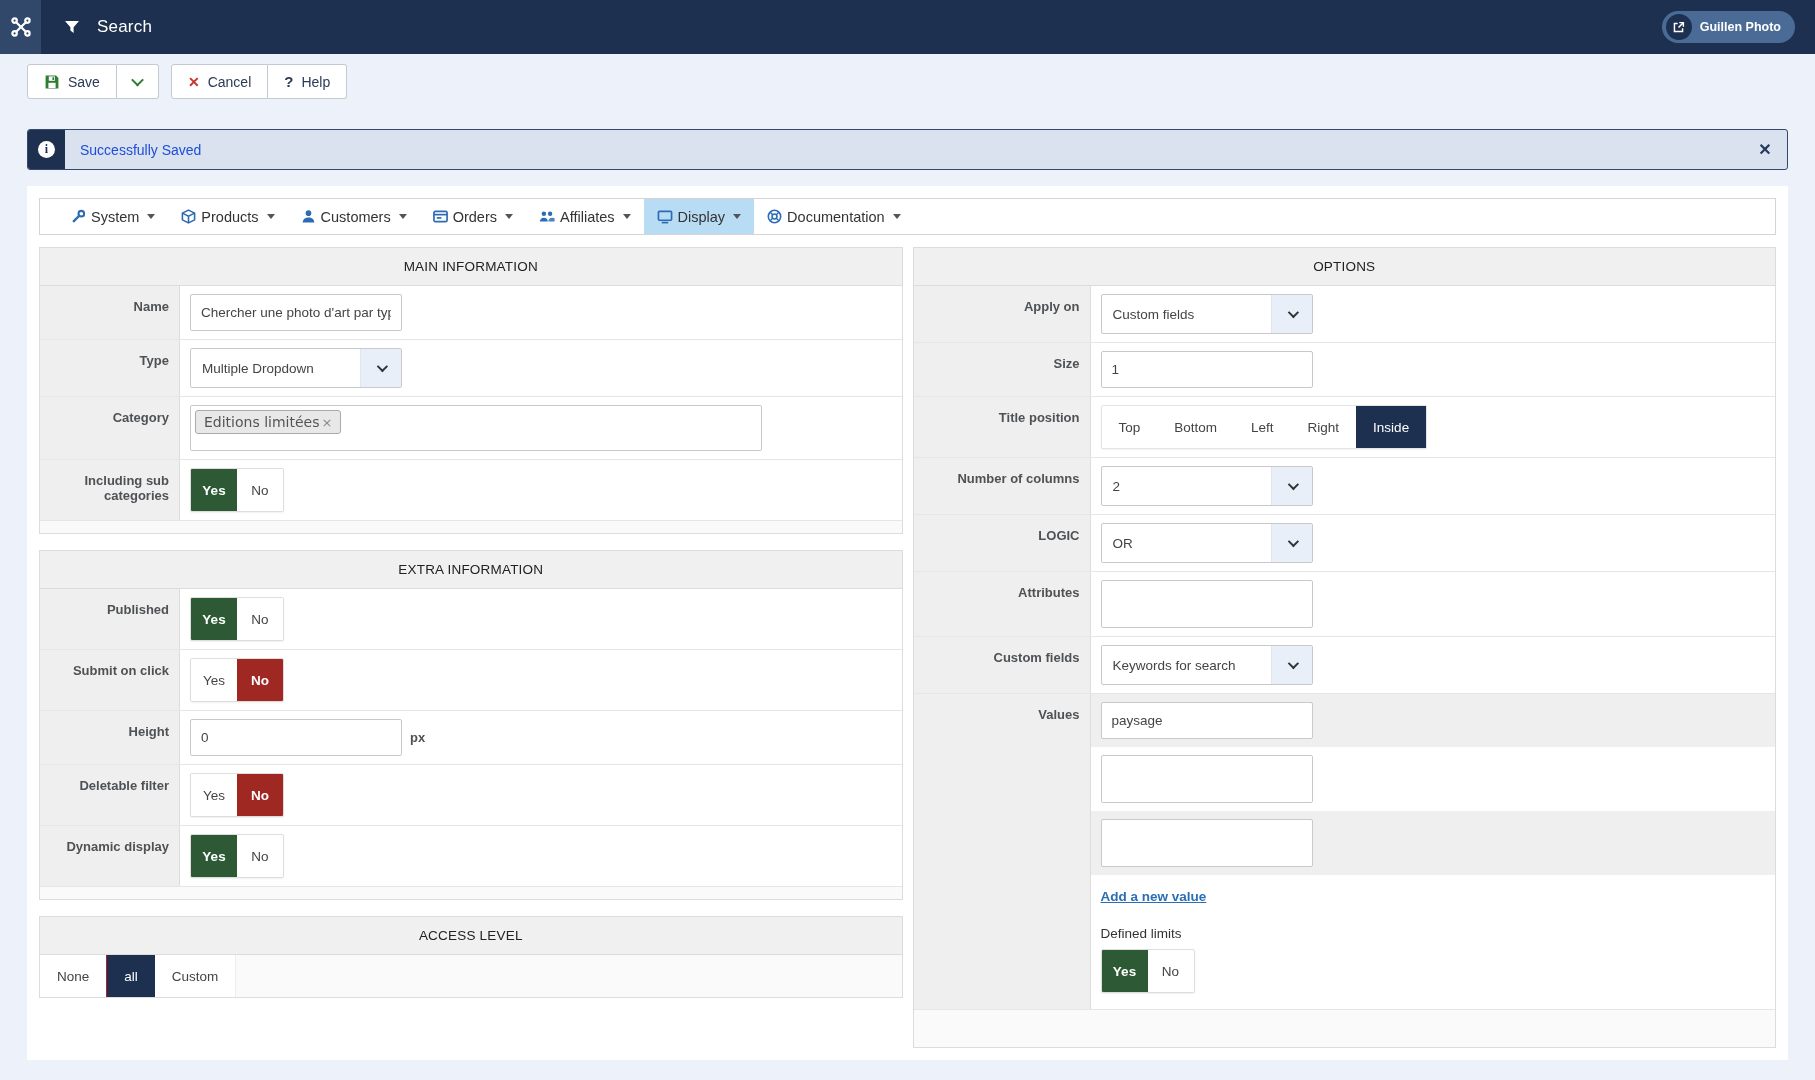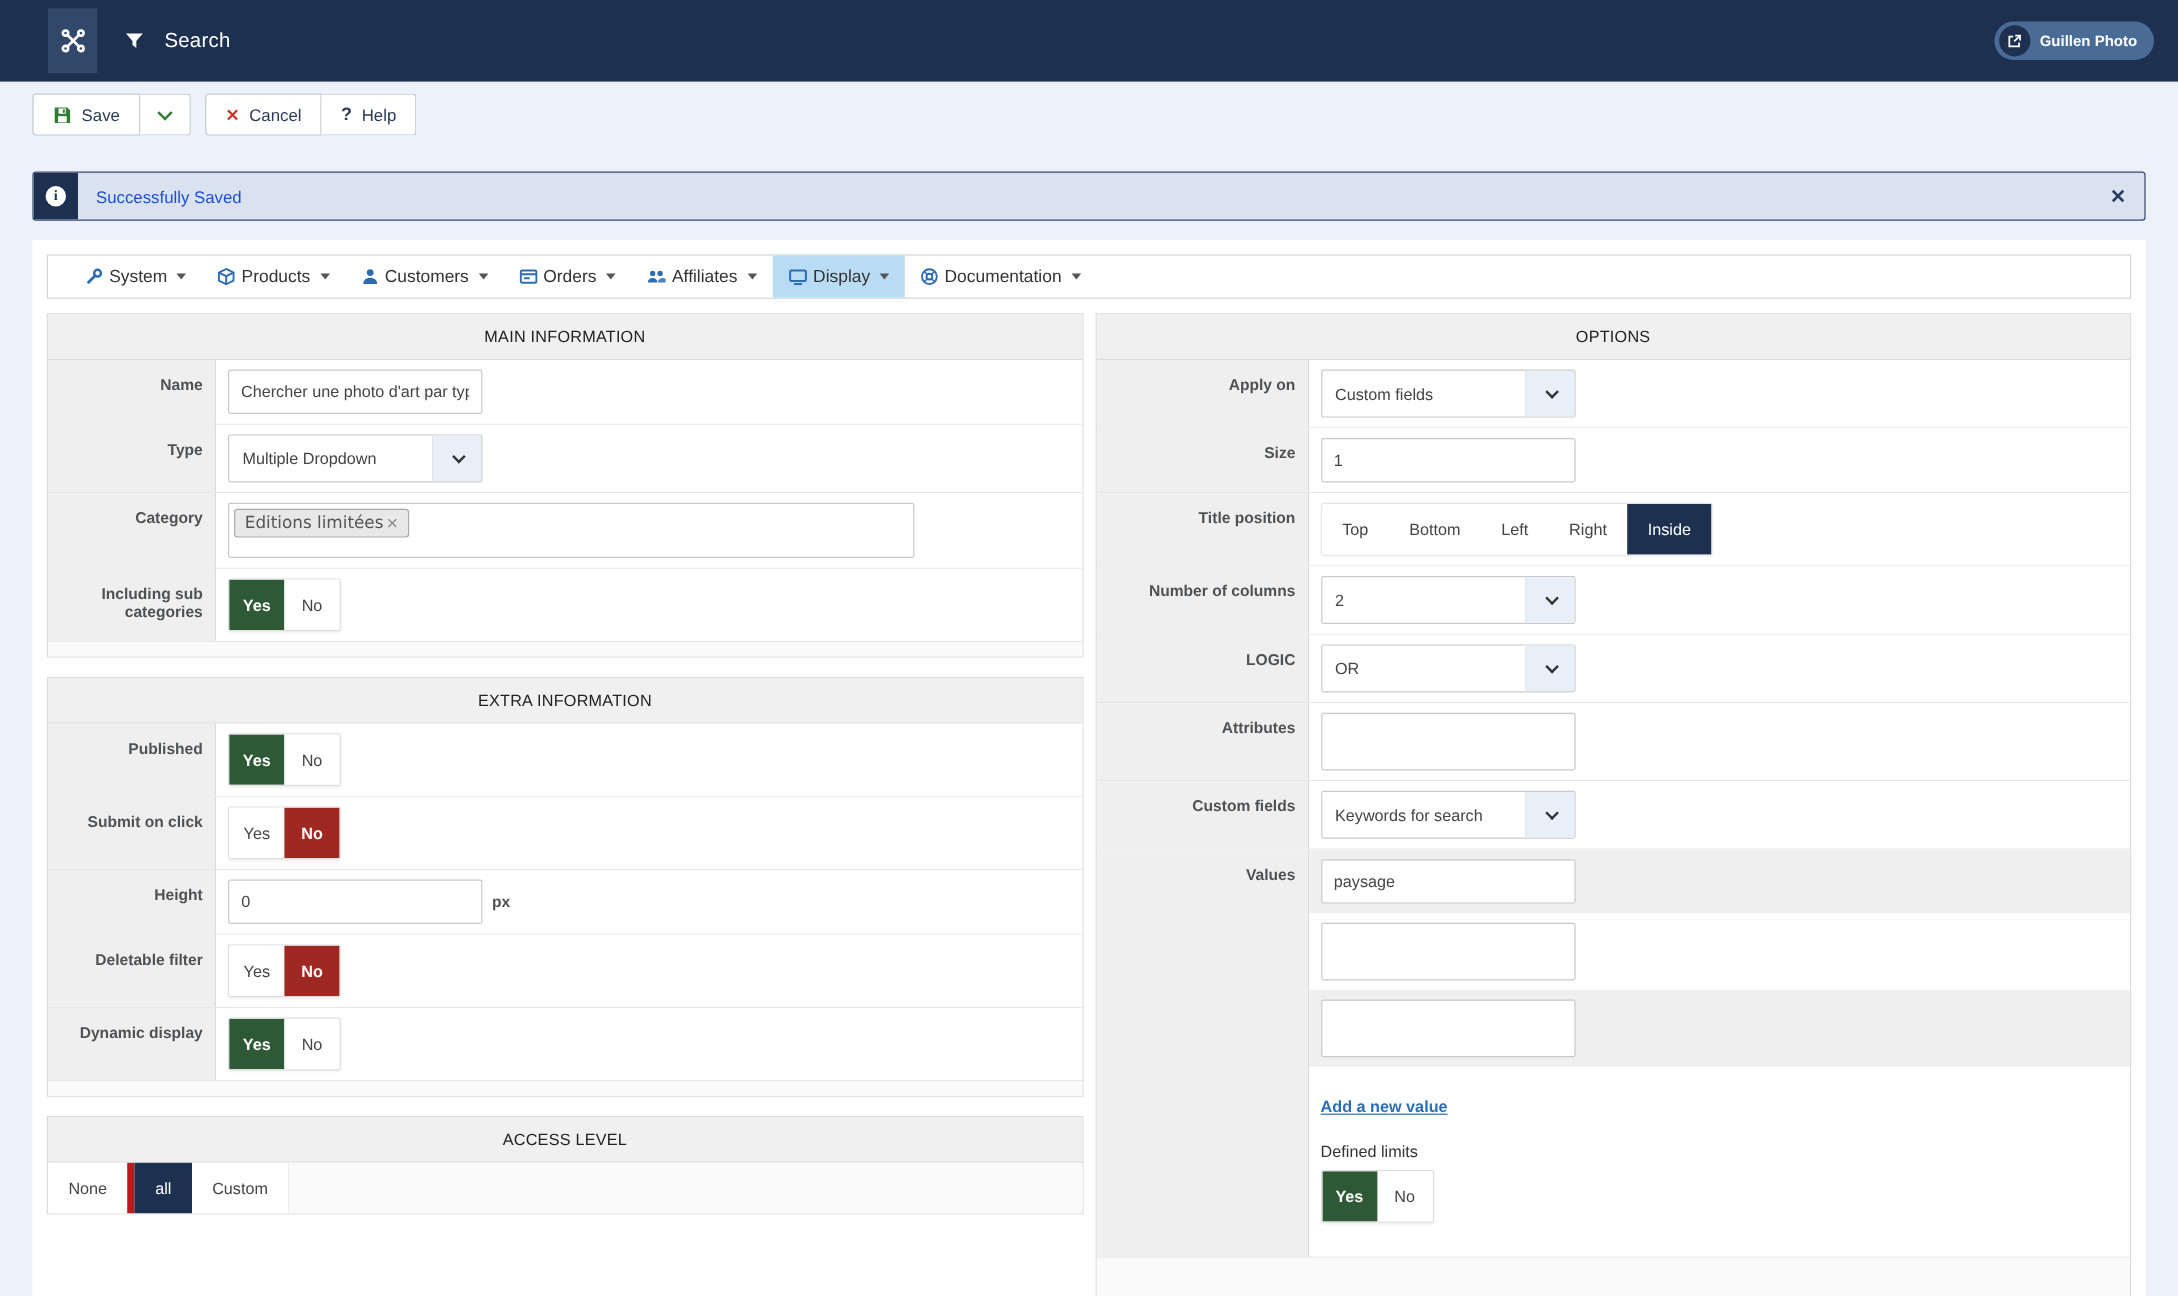--- a/index.html
+++ b/index.html
@@ -5,22 +5,22 @@
   * { box-sizing: border-box; margin: 0; padding: 0; }
   html, body { width: 1815px; height: 1080px; overflow: hidden; }
   body {
     font-family: "Liberation Sans", sans-serif;
     background: #edf2fa;
     color: #333;
   }
 
   
   .topbar {
-    height: 68px; background: #1d3050;
-    display: flex; align-items: center; padding-left: 40px;
+    height: 54px; background: #1d3050;
+    display: flex; align-items: center;
   }
   .logo-block {
     width: 41px; height: 54px; background: #32486b;
     display: flex; align-items: center; justify-content: center;
   }
   .topbar-filter { margin-left: 22px; display: flex; align-items: center; }
   .topbar-title { color: #fff; font-size: 17px; margin-left: 16px; letter-spacing: .2px; }
   .topbar-right { margin-left: auto; margin-right: 20px; }
   .site-pill {
     display: flex; align-items: center; gap: 8px;
@@ -417,21 +417,21 @@
             </div>
           </div>
         </div>
         <div class="panel-footer"></div>
       </div>
 
       <div class="panel">
         <div class="panel-header">ACCESS LEVEL</div>
         <div style="padding:0;">
           <div class="seg" style="border:none; box-shadow:none; background:#fafafa; width:100%;">
-            <div class="seg-btn" style="border-right:6px solid #b91c1c; min-width:56px;">None</div>
+            <div class="seg-btn" style="border-right:1px solid #b91c1c; min-width:56px;">None</div>
             <div class="seg-btn sel-navy" style="min-width:44px;">all</div>
             <div class="seg-btn" style="border-right:1px solid #eee; min-width:70px; background:#fff;">Custom</div>
             <div style="flex:1; background:#fafafa;"></div>
           </div>
         </div>
       </div>
 
     </div>
 
     <div class="col">
@@ -518,21 +518,21 @@
           <div class="pfield" style="padding:0 0 16px 0;">
             <div class="vrow alt">
               <input class="tinput" value="paysage" style="">
             </div>
             <div class="vrow">
               <input class="tinput tall" value="" style="">
             </div>
             <div class="vrow alt">
               <input class="tinput tall" value="" style="">
             </div>
-            <div style="padding:12px 10px;">
+            <div style="padding:0 10px;">
               <a class="add-link">Add a new value</a>
               <div class="sub-label">Defined limits</div>
               <div class="toggle">
                 <div class="tog-btn sel-green">Yes</div>
                 <div class="tog-btn">No</div>
               </div>
             </div>
           </div>
         </div>
         <div class="panel-footer tall" style="border-top:1px solid #e6e6e6;"></div>

